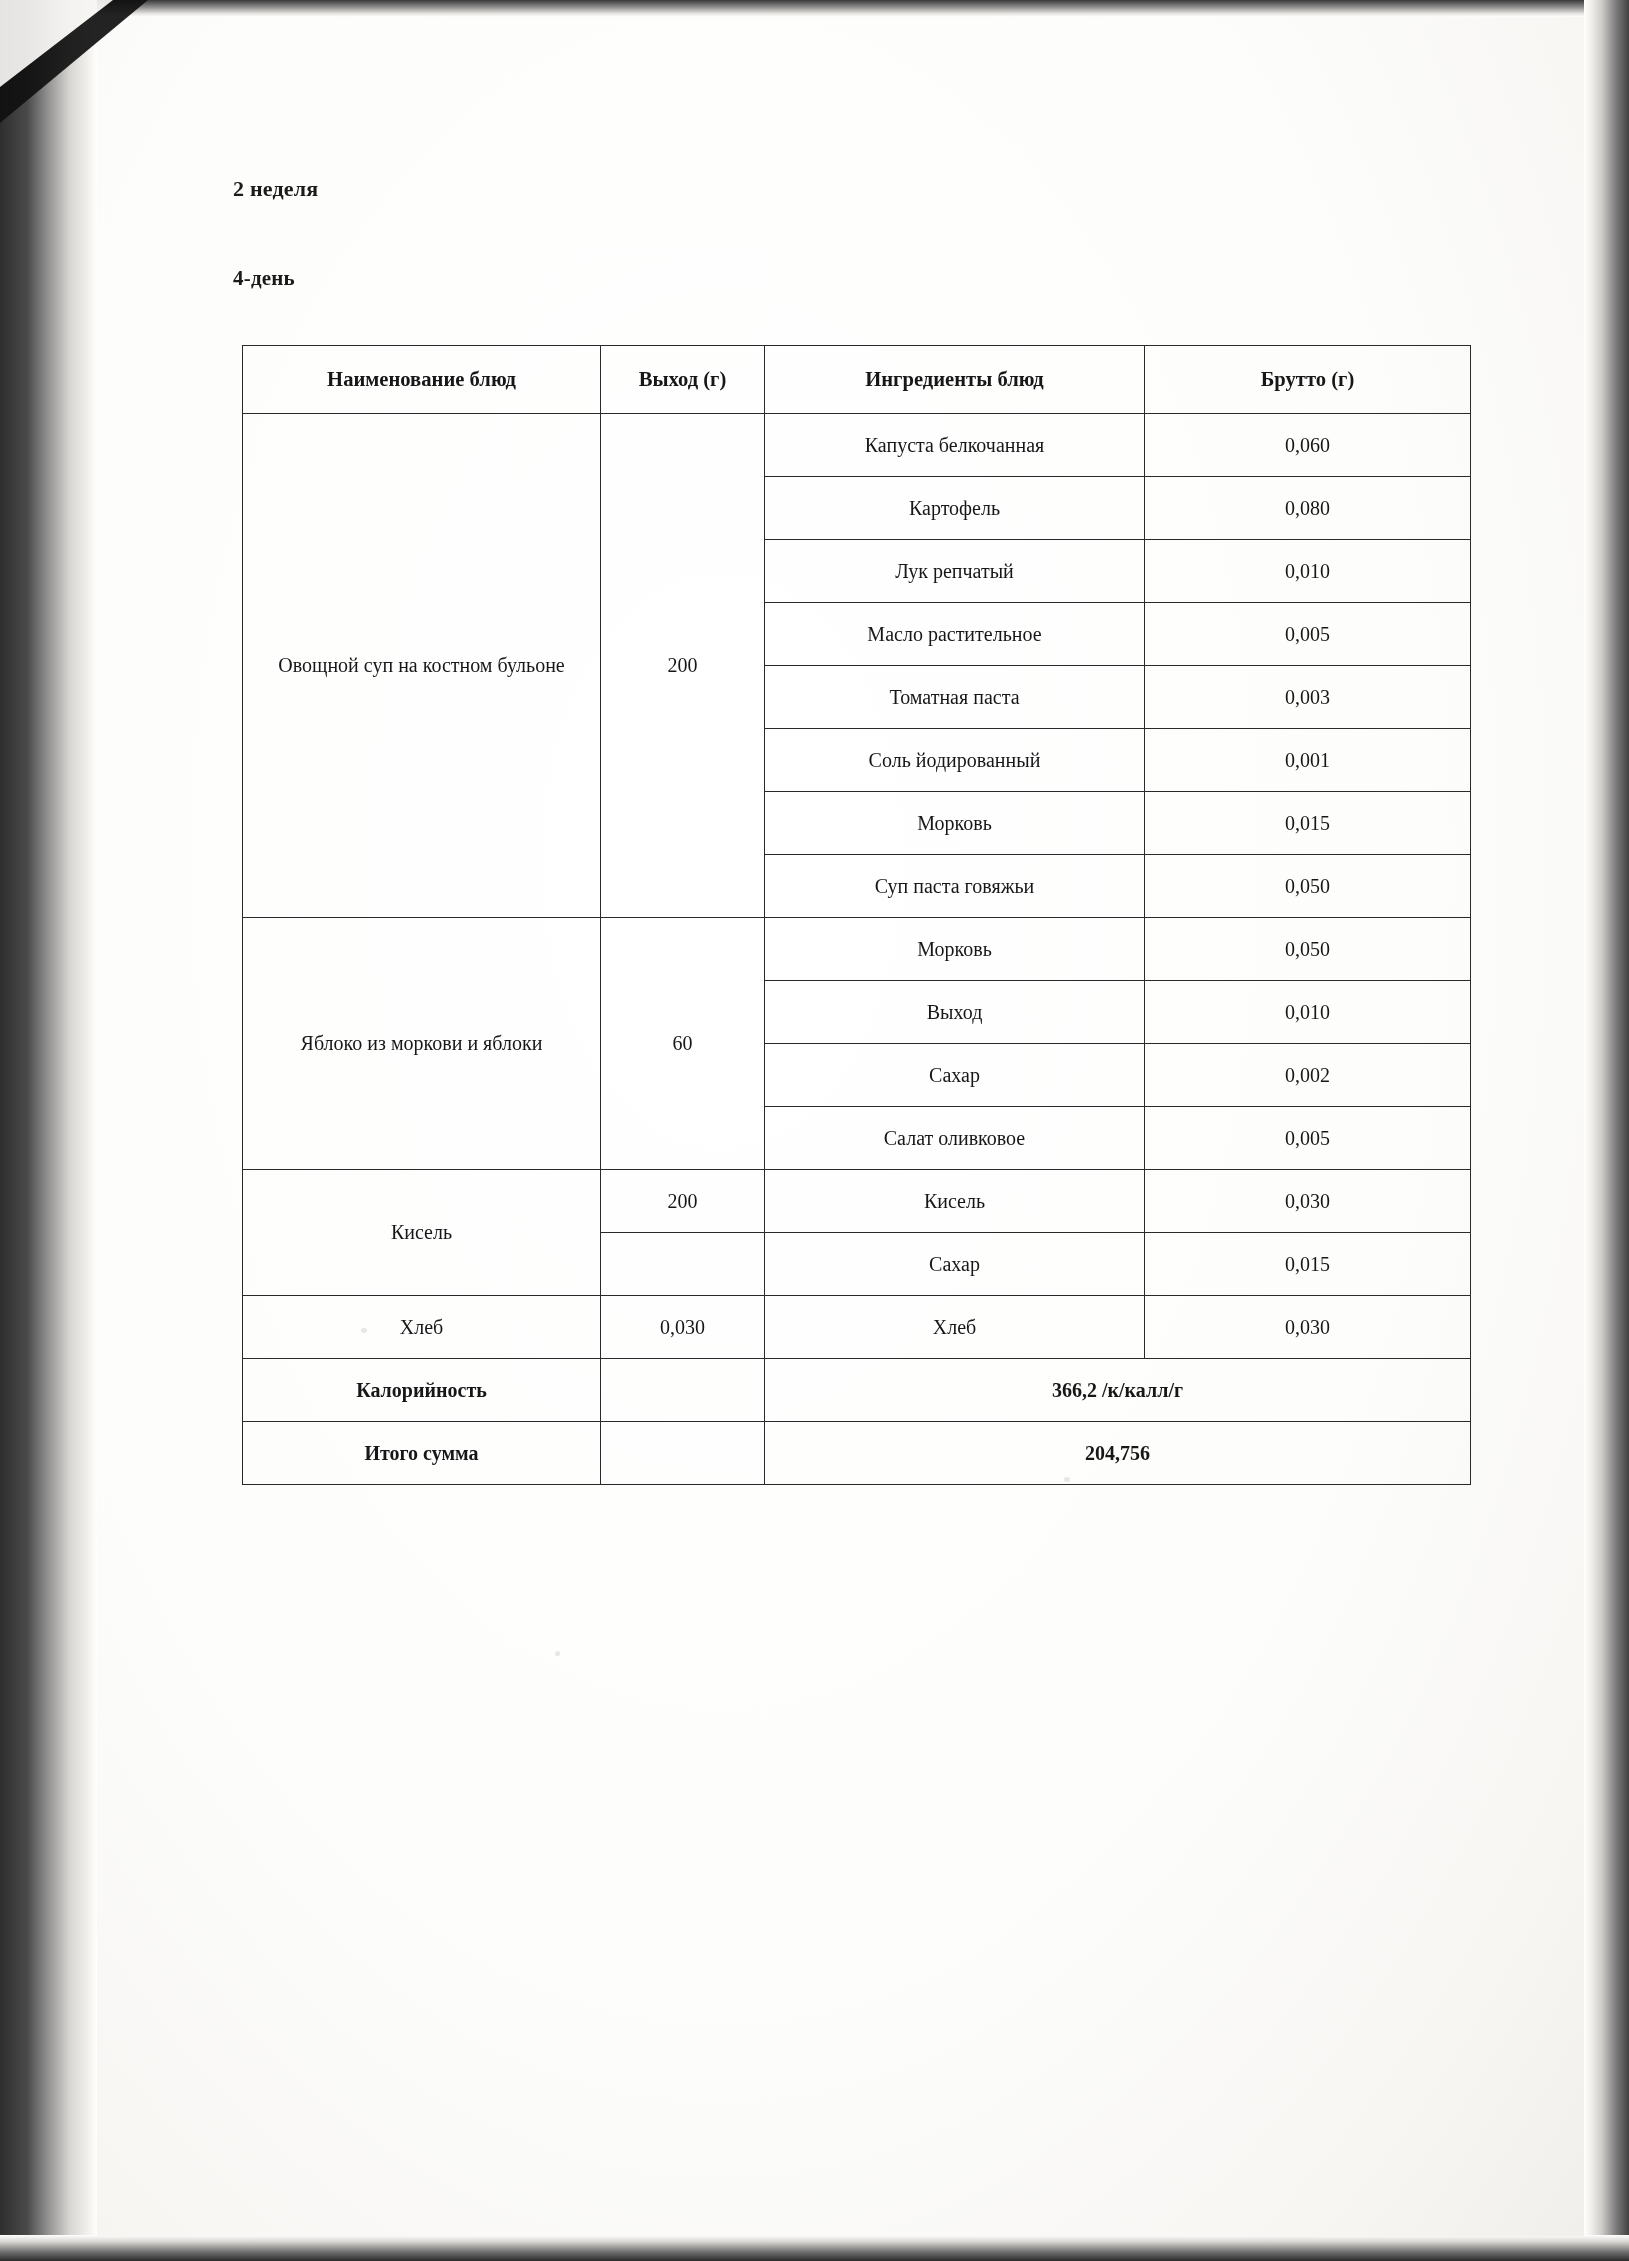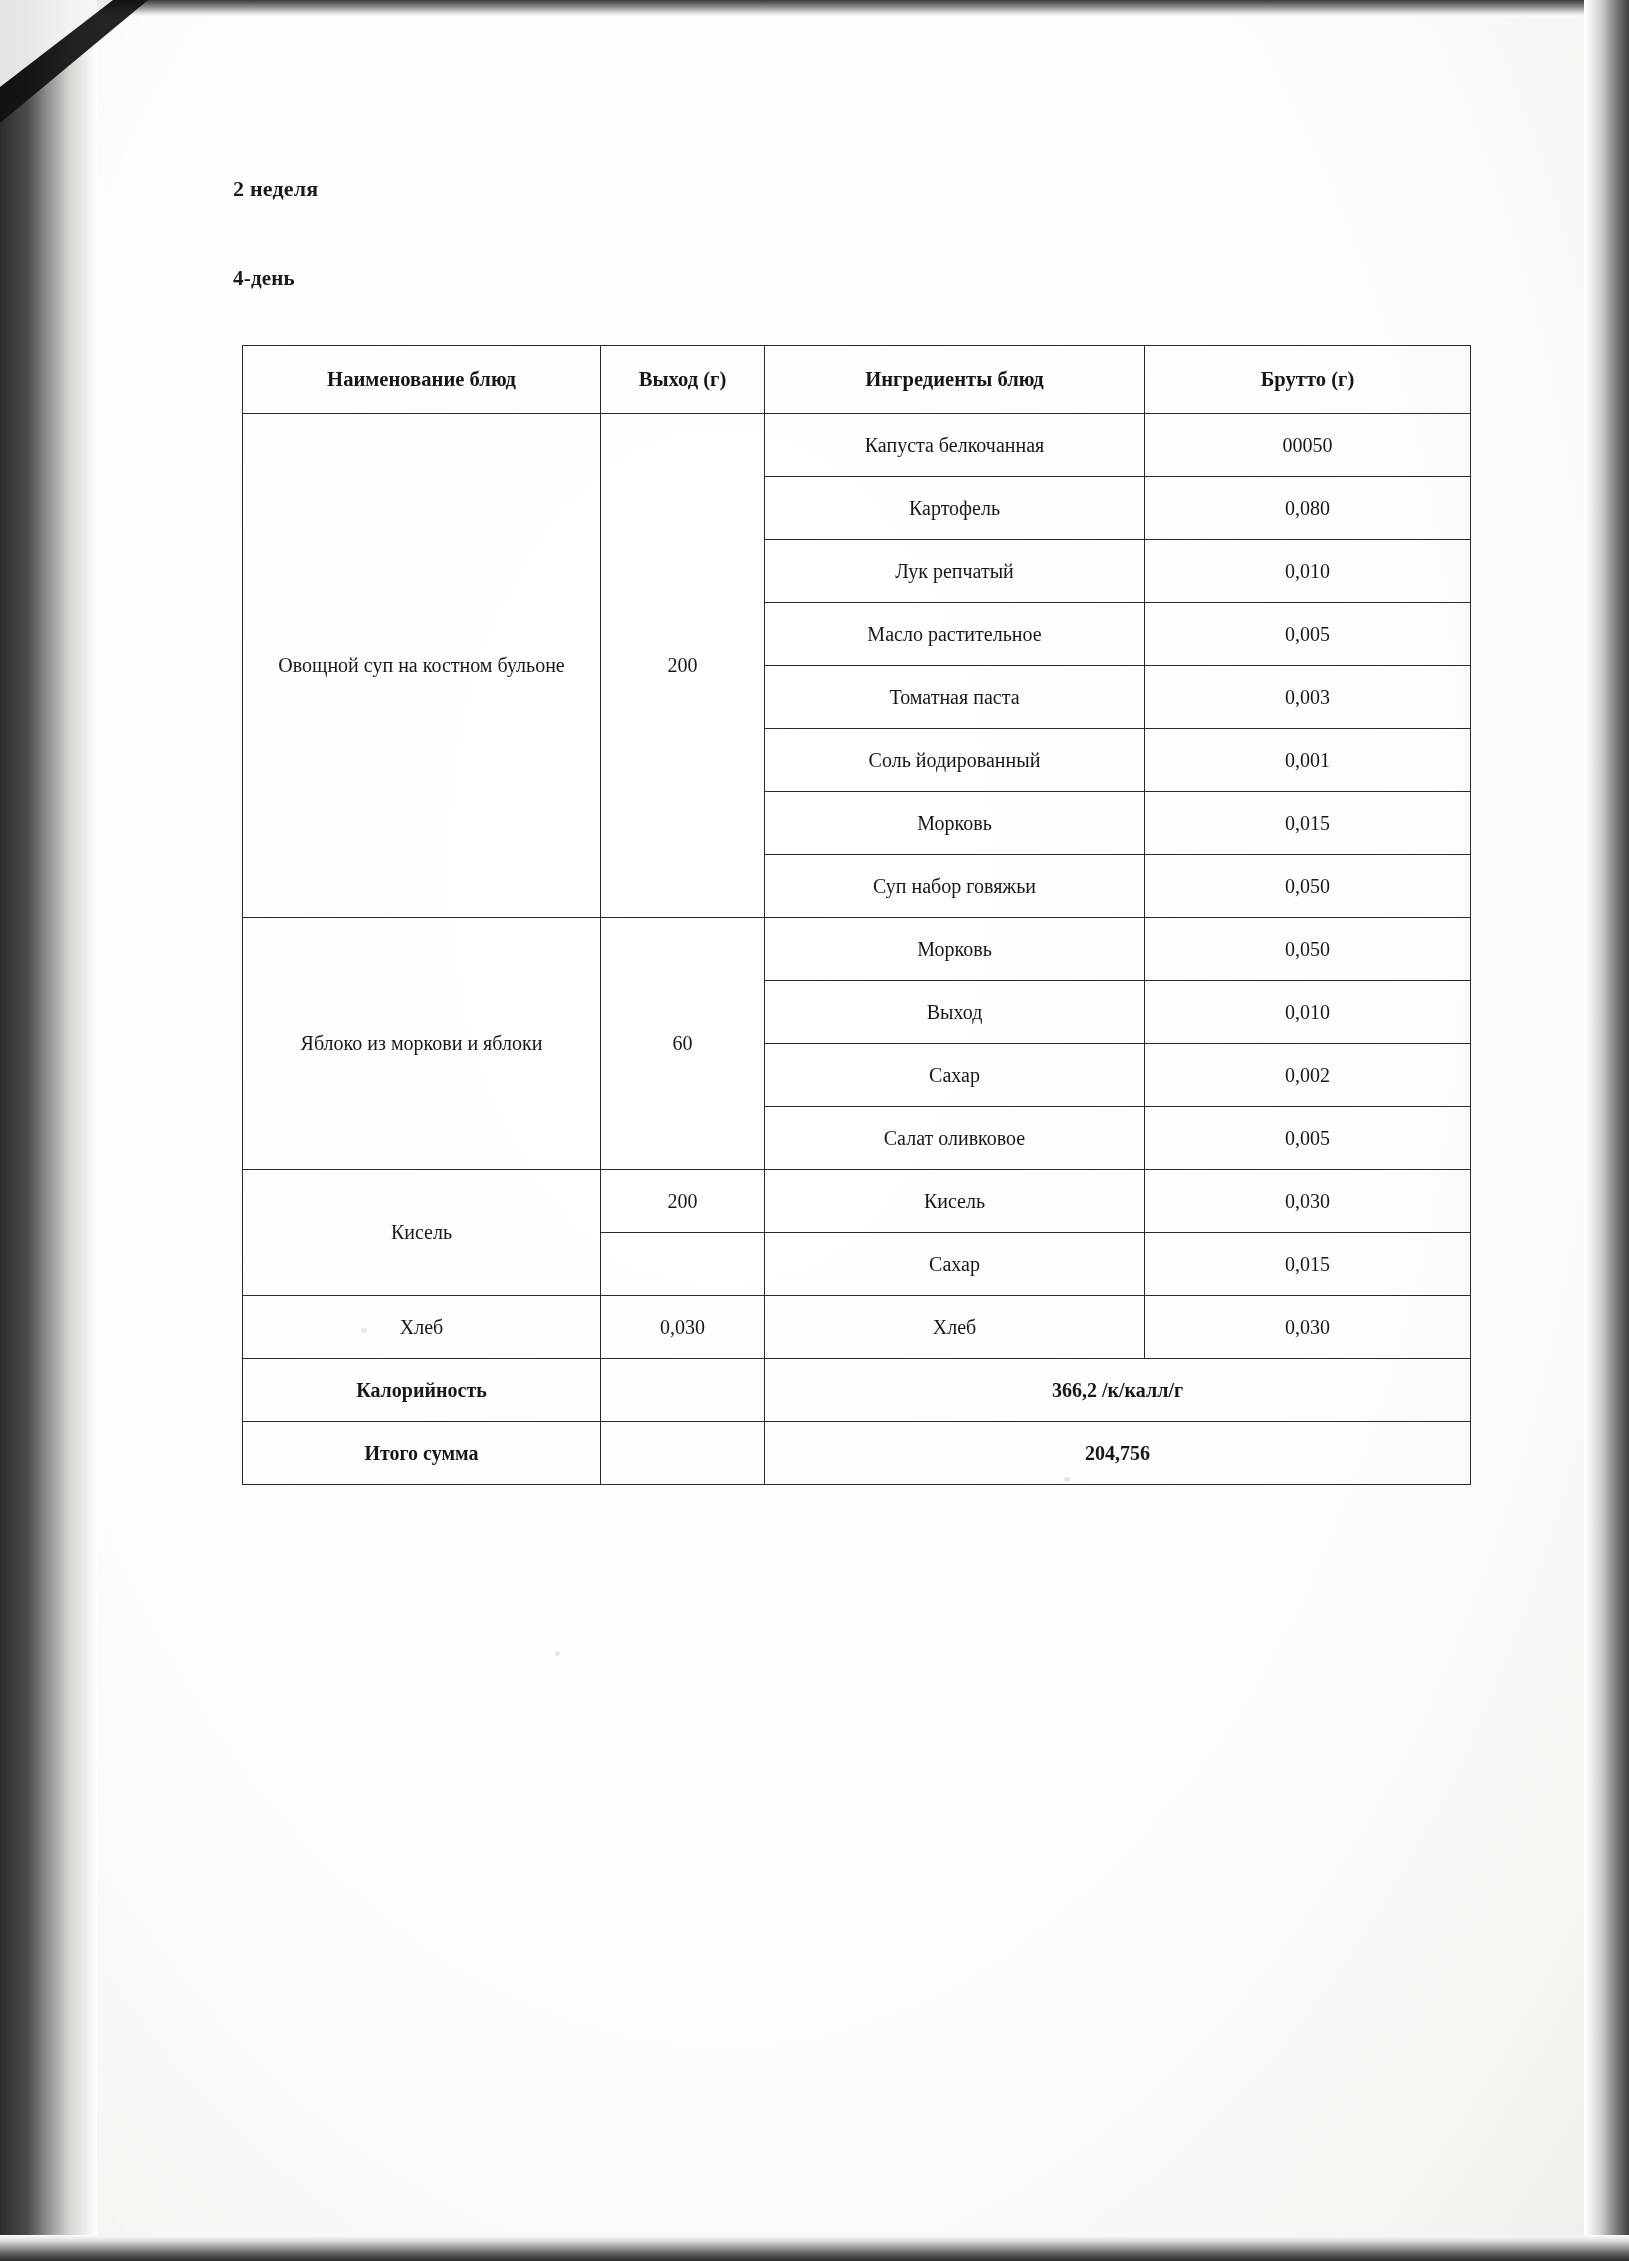--- a/index.html
+++ b/index.html
@@ -175,21 +175,21 @@
           <th>Ингредиенты блюд</th>
           <th>Брутто (г)</th>
         </tr>
       </thead>
       <tbody>
 
         <tr>
           <td class="dish" rowspan="8">Овощной суп на костном бульоне</td>
           <td rowspan="8">200</td>
           <td>Капуста белкочанная</td>
-          <td>00050</td>
+          <td>0,060</td>
         </tr>
         <tr>
           <td>Картофель</td>
           <td>0,080</td>
         </tr>
         <tr>
           <td>Лук репчатый</td>
           <td>0,010</td>
         </tr>
         <tr>
@@ -202,21 +202,21 @@
         </tr>
         <tr>
           <td>Соль йодированный</td>
           <td>0,001</td>
         </tr>
         <tr>
           <td>Морковь</td>
           <td>0,015</td>
         </tr>
         <tr>
-          <td>Суп набор говяжьи</td>
+          <td>Суп паста говяжьи</td>
           <td>0,050</td>
         </tr>
 
         <tr>
           <td class="dish" rowspan="4">Яблоко из моркови и яблоки</td>
           <td rowspan="4">60</td>
           <td>Морковь</td>
           <td>0,050</td>
         </tr>
         <tr>

